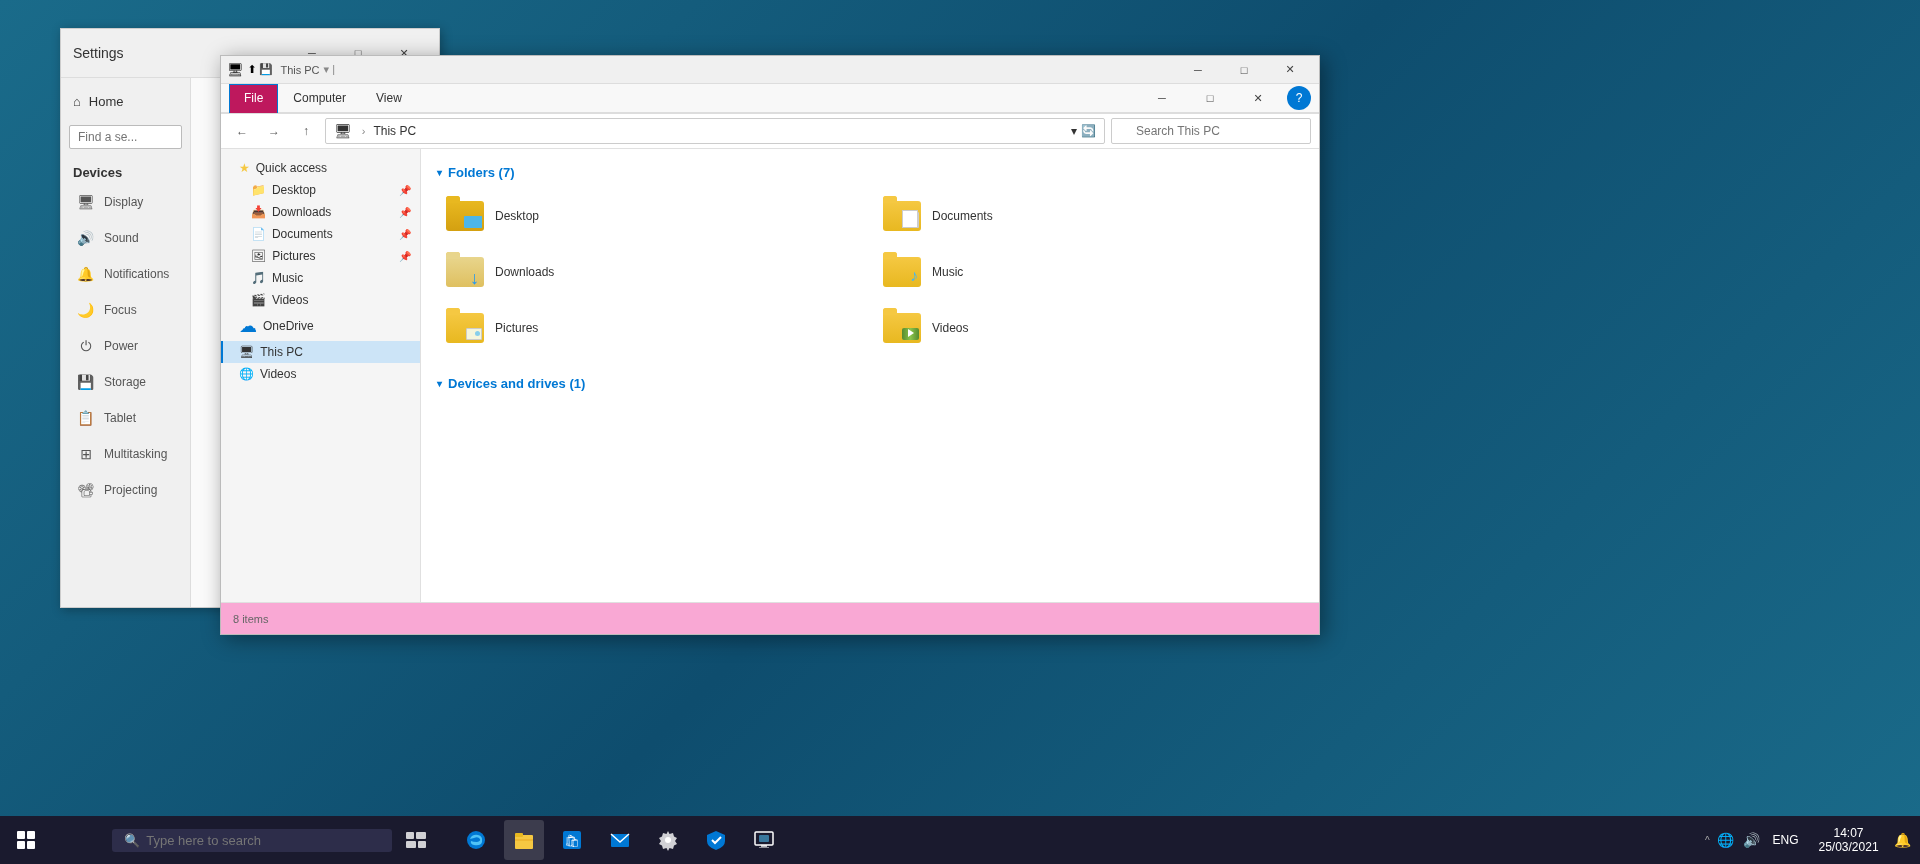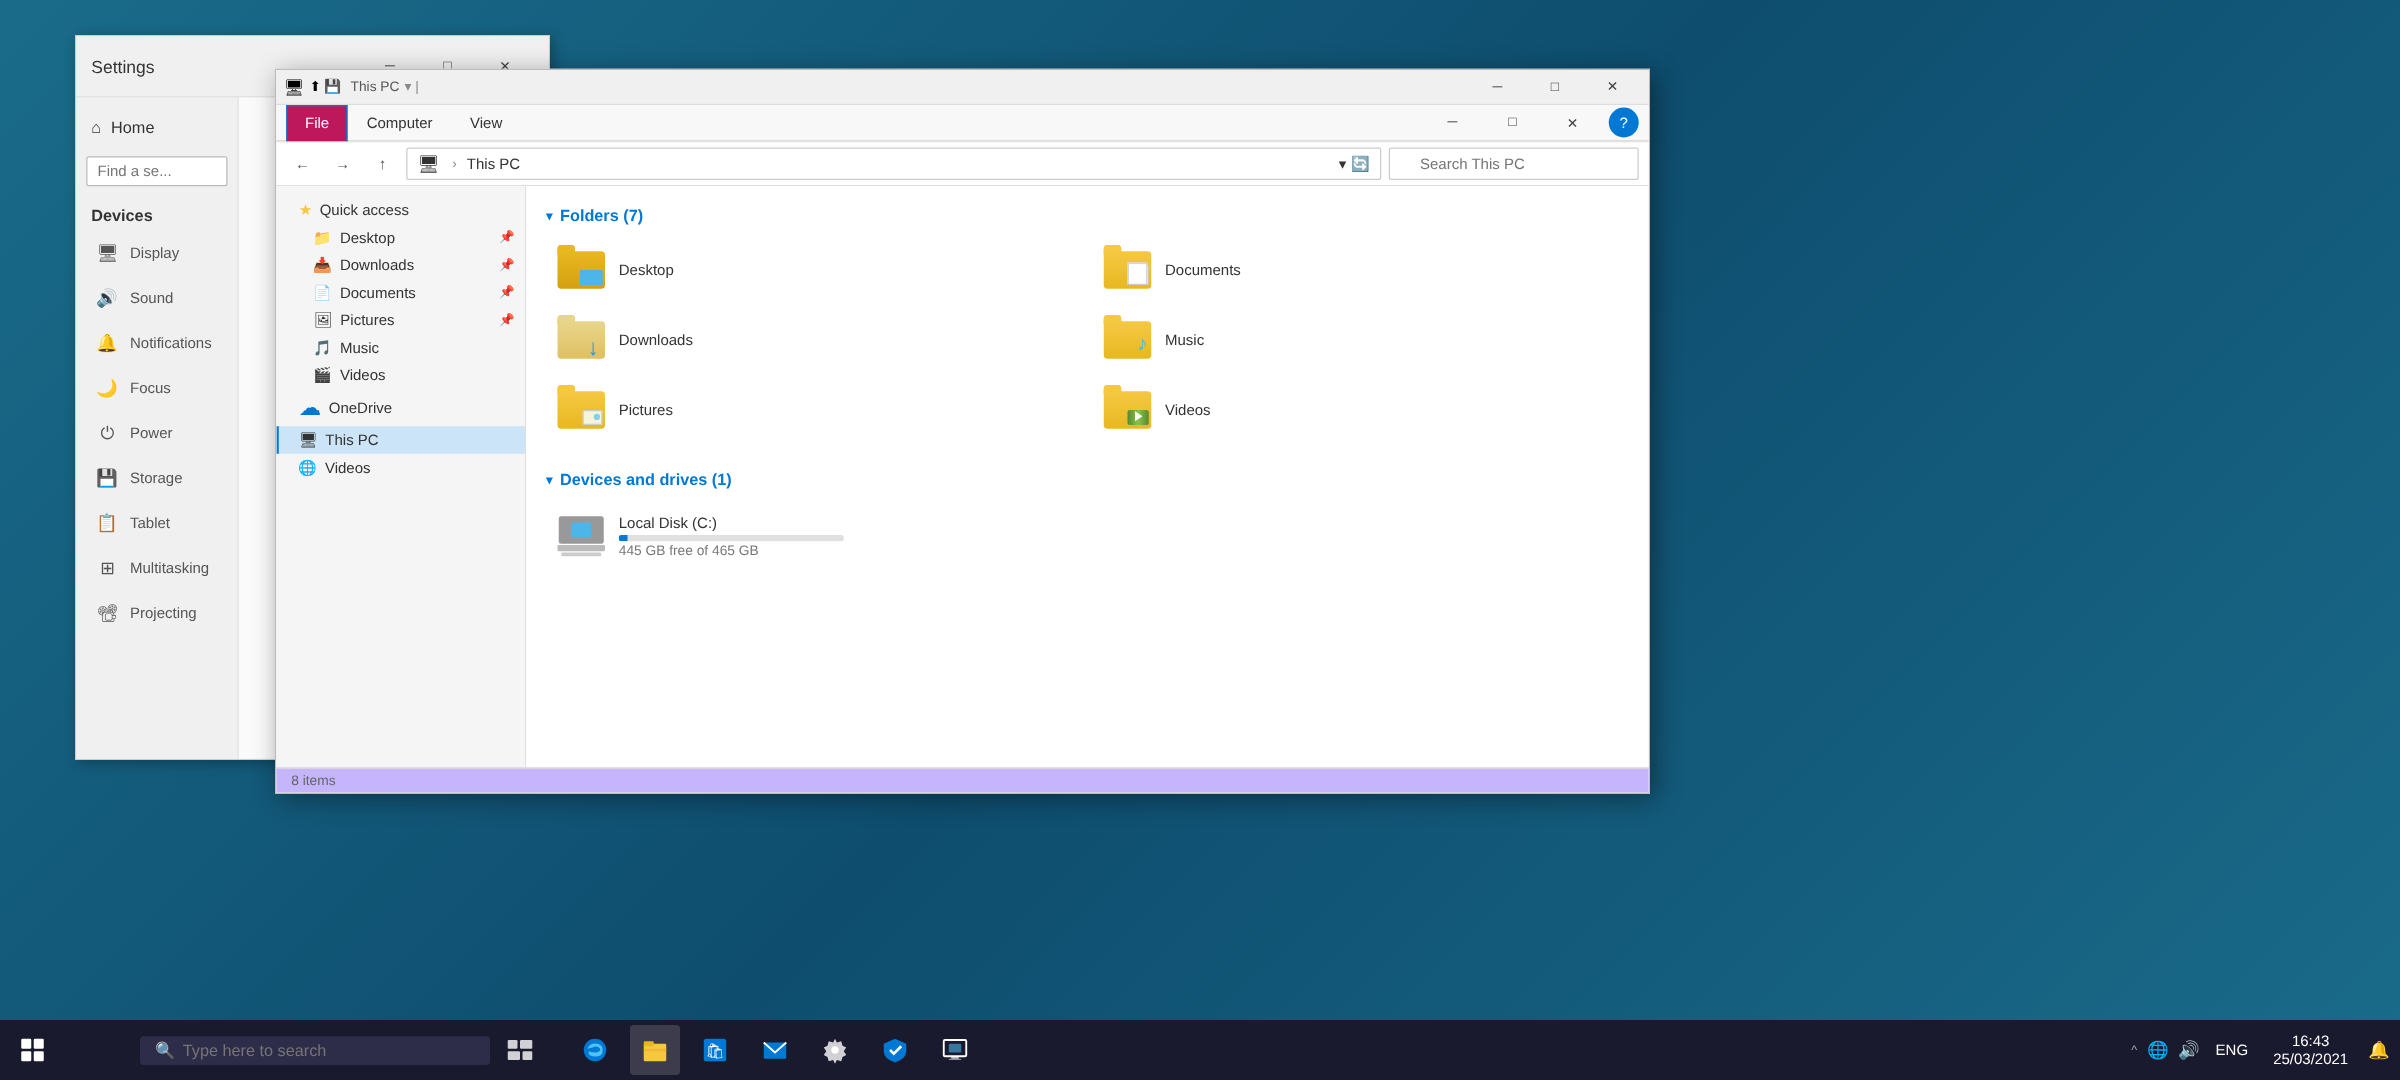--- a/index.html
+++ b/index.html
@@ -405,22 +405,22 @@
       width: 40px;
       height: 36px;
       position: relative;
       display: flex;
       align-items: center;
       justify-content: center;
     }
 
     
     .status-bar {
-      height: 20px;
-      background: #c4b5fd;
+      height: 32px;
+      background: #f9a8d4;
       border-top: 1px solid #e0e0e0;
       display: flex;
       align-items: center;
       padding: 0 12px;
       font-size: 11px;
       color: #666;
     }
 
     
     .win-logo {
@@ -787,40 +787,20 @@
             </div>
             <span>Videos</span>
           </div>
         </div>
 
         <div class="section-header">
           <span class="section-chevron">▾</span>
           <span>Devices and drives (1)</span>
         </div>
 
-        <div class="devices-section">
-          <div class="drive-item">
-            <div class="drive-icon-img">
-              <div style="display:flex;flex-direction:column;align-items:center;">
-                <div style="width:36px;height:22px;background:#999;border-radius:2px;display:flex;align-items:center;justify-content:center;">
-                  <div style="width:16px;height:12px;background:#4db6e8;border-radius:1px;"></div>
-                </div>
-                <div style="width:38px;height:5px;background:#bbb;margin-top:1px;border-radius:1px;"></div>
-                <div style="width:32px;height:3px;background:#ccc;margin-top:1px;border-radius:1px;"></div>
-              </div>
-            </div>
-            <div class="drive-info">
-              <div class="drive-name">Local Disk (C:)</div>
-              <div class="drive-progress">
-                <div class="drive-progress-fill" style="width: 4%;"></div>
-              </div>
-              <div class="drive-space">445 GB free of 465 GB</div>
-            </div>
-          </div>
-        </div>
 
       </div>
     </div>
 
     <div class="status-bar">
       <span>8 items</span>
     </div>
   </div>
 
   <div class="taskbar">
@@ -906,21 +886,21 @@
     <div class="taskbar-right">
       <span style="font-size:10px;color:#aaa;">^</span>
 
       <span style="font-size:14px;">🌐</span>
 
       <span style="font-size:14px;">🔊</span>
 
       <span style="font-size:12px;color:white;margin:0 4px;">ENG</span>
 
       <div class="taskbar-time">
-        <div>16:43</div>
+        <div>14:07</div>
         <div>25/03/2021</div>
       </div>
 
       <span style="font-size:14px;color:#aaa;">🔔</span>
     </div>
   </div>
 
 </div>
 
 </body></html>

